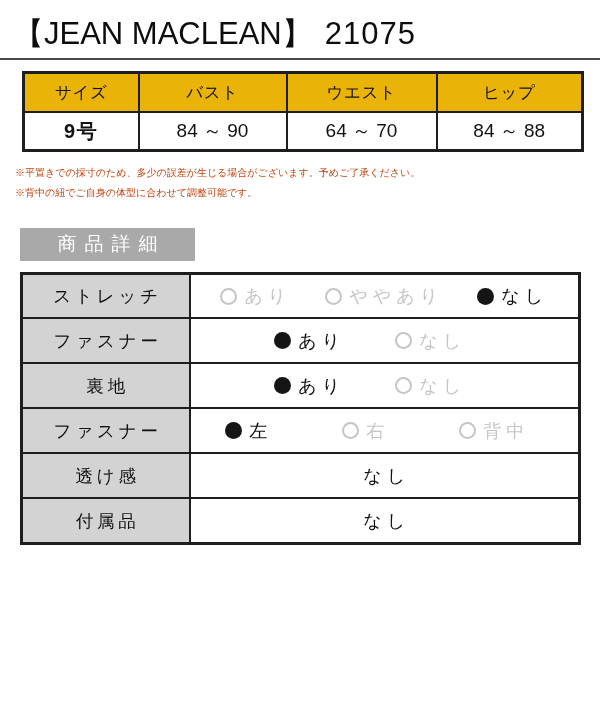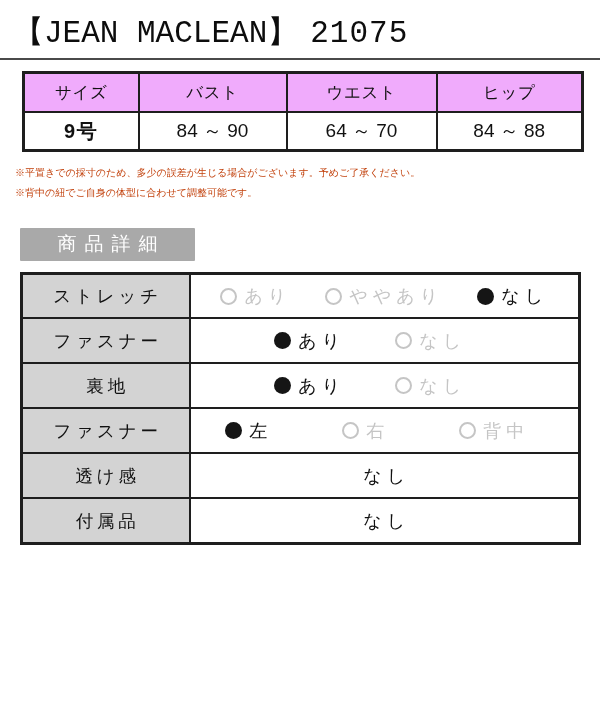--- a/index.html
+++ b/index.html
@@ -8,21 +8,21 @@
     background: #ffffff;
     color: #111111;
     font-family: "Liberation Sans", sans-serif;
     overflow: hidden;
   }
   .page { position: relative; width: 600px; height: 720px; }
 
   
   .title {
     padding: 15px 0 0 13px;
-    font-family: Liberation Mono, monospace;
+    font-family: Liberation Sans, sans-serif;
     font-size: 31px;
     line-height: 1.25;
     color: #0d0d0d;
     white-space: nowrap;
   }
   .title .code { margin-left: 12px; letter-spacing: 1px; }
   .title-rule {
     margin-top: 4px;
     border: none;
     border-top: 2px solid #4a4a4a;
@@ -37,21 +37,21 @@
     table-layout: fixed;
     width: 559px;
   }
   .size-table th, .size-table td {
     border: 2px solid #1e1e1e;
     text-align: center;
     vertical-align: middle;
   }
   .size-table thead th {
     height: 40px;
-    background: #f0abfc;
+    background: #eab308;
     font-size: 16.5px;
     font-weight: normal;
     letter-spacing: 0.04em;
   }
   .size-table tbody td { height: 38px; font-size: 19px; text-align: center; }
   .size-table tbody td.size-name { font-size: 20px; font-weight: 600; letter-spacing: 0.08em; }
   .col-size { width: 115px; } .col-bust { width: 148px; }
   .col-waist { width: 150px; } .col-hip { width: 146px; }
 
   

